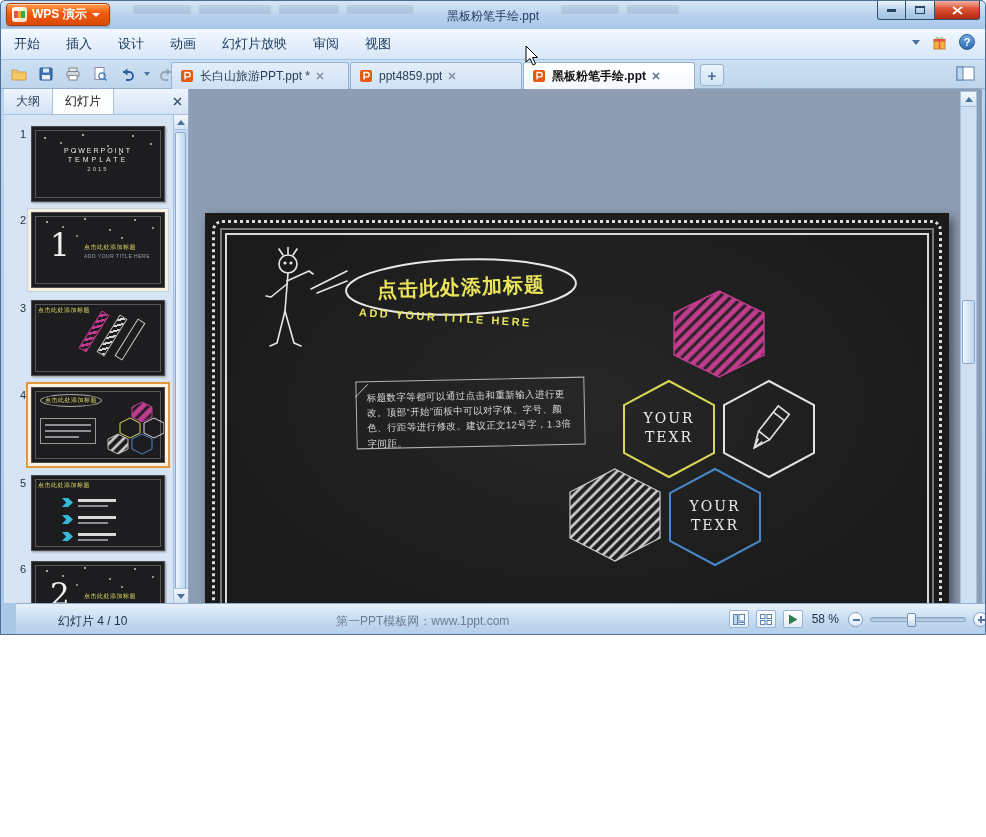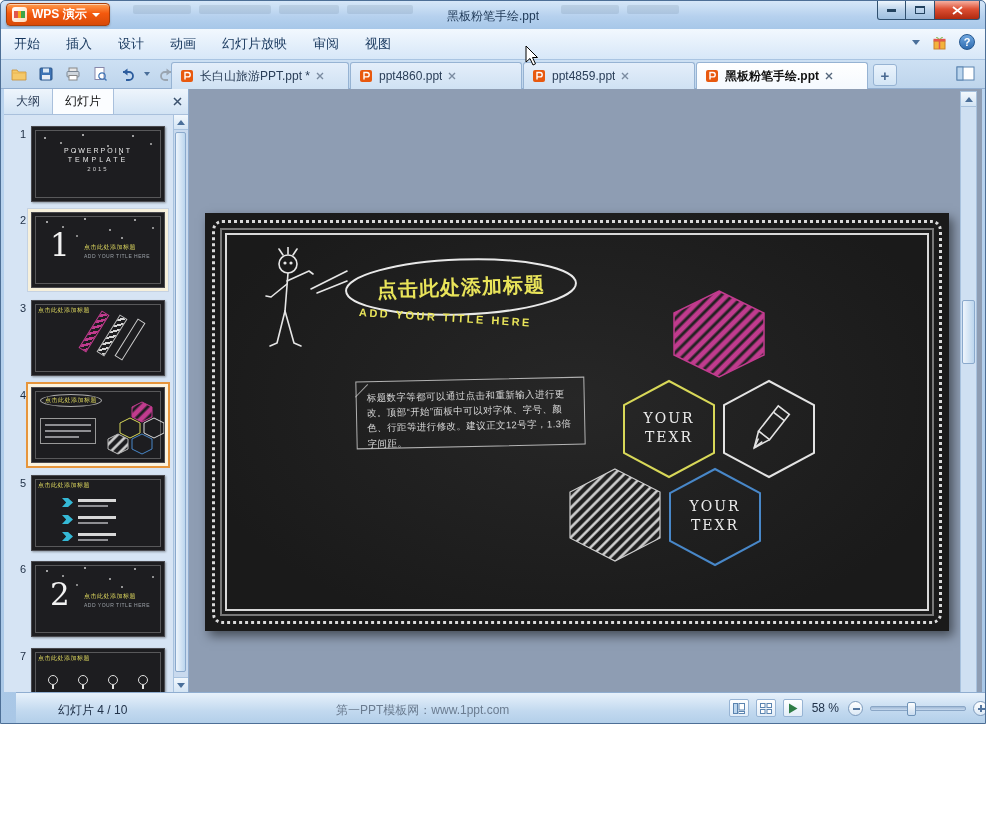--- a/index.html
+++ b/index.html
@@ -1,18 +1,18 @@
 <!DOCTYPE html>
 <html><head>
 <meta charset="utf-8">
 <style>
   * { margin:0; padding:0; box-sizing:border-box; }
   body { width:986px; height:837px; font-family:"Liberation Sans","DejaVu Sans",sans-serif; font-size:12px; color:#223; }
   .abs { position:absolute; }
-  #window { position:relative; width:986px; height:724px; background:linear-gradient(#bdd6f0,#a9c7e6); overflow:hidden; border:1px solid #4d6f96; border-radius:5px 5px 0 0; }
+  #window { position:relative; width:986px; height:635px; background:linear-gradient(#bdd6f0,#a9c7e6); overflow:hidden; border:1px solid #4d6f96; border-radius:5px 5px 0 0; }
 
   
   .titlebar { position:absolute; left:0; top:0; width:100%; height:28px;
     background:linear-gradient(#d6e7f8 0%,#b6d1ee 55%,#a7c7e8 100%); border-radius:5px 5px 0 0; }
   .ghost { position:absolute; top:4px; height:9px; background:rgba(90,110,135,.16); border-radius:2px; }
   .app-btn { position:absolute; left:5px; top:2px; height:23px; padding:0 9px 0 5px; display:flex; align-items:center; gap:5px;
     background:linear-gradient(#ff9d4e,#f4590e 45%,#d84a08); border:1px solid #a83f0b; border-radius:4px;
     color:#fff; font-weight:bold; font-size:12px; box-shadow:inset 0 1px 0 rgba(255,255,255,.55), 0 1px 2px rgba(0,0,0,.25); }
   .app-logo { width:15px; height:15px; border-radius:3px; background:linear-gradient(135deg,#ffffff,#ffd9b8); position:relative; }
   .app-logo:before { content:""; position:absolute; left:2px; top:4px; width:11px; height:7px;
@@ -262,30 +262,20 @@
         <span class="lbl">长白山旅游PPT.ppt *</span>
         <svg width="8" height="8">
             <path d="M1 1 L7 7 M7 1 L1 7" stroke="#7a8ba0" stroke-width="1.4"></path>
           </svg>
       </div>
       <div class="dtab" style="width:172px">
         <svg width="14" height="14">
           <rect x="1" y="1" width="12" height="12" rx="2" fill="#e8590f"></rect>
           <path d="M5 10.5 V3.5 h3 a2.2 2.2 0 0 1 0 4.4 H5" fill="none" stroke="#fff" stroke-width="1.4"></path>
         </svg>
-        <span class="lbl">ppt4860.ppt</span>
-        <svg width="8" height="8">
-            <path d="M1 1 L7 7 M7 1 L1 7" stroke="#7a8ba0" stroke-width="1.4"></path>
-          </svg>
-      </div>
-      <div class="dtab" style="width:172px">
-        <svg width="14" height="14">
-          <rect x="1" y="1" width="12" height="12" rx="2" fill="#e8590f"></rect>
-          <path d="M5 10.5 V3.5 h3 a2.2 2.2 0 0 1 0 4.4 H5" fill="none" stroke="#fff" stroke-width="1.4"></path>
-        </svg>
         <span class="lbl">ppt4859.ppt</span>
         <svg width="8" height="8">
             <path d="M1 1 L7 7 M7 1 L1 7" stroke="#7a8ba0" stroke-width="1.4"></path>
           </svg>
       </div>
       <div class="dtab active" style="width:172px">
         <svg width="14" height="14">
           <rect x="1" y="1" width="12" height="12" rx="2" fill="#e8590f"></rect>
           <path d="M5 10.5 V3.5 h3 a2.2 2.2 0 0 1 0 4.4 H5" fill="none" stroke="#fff" stroke-width="1.4"></path>
         </svg>

